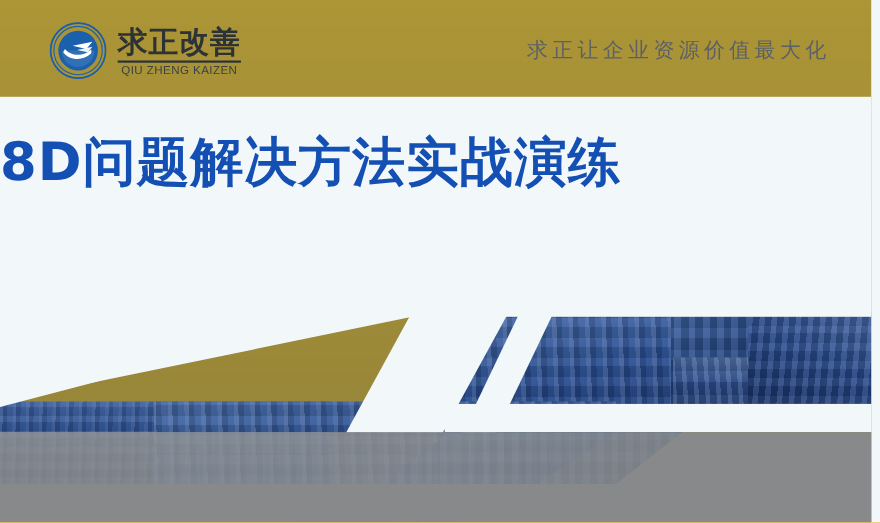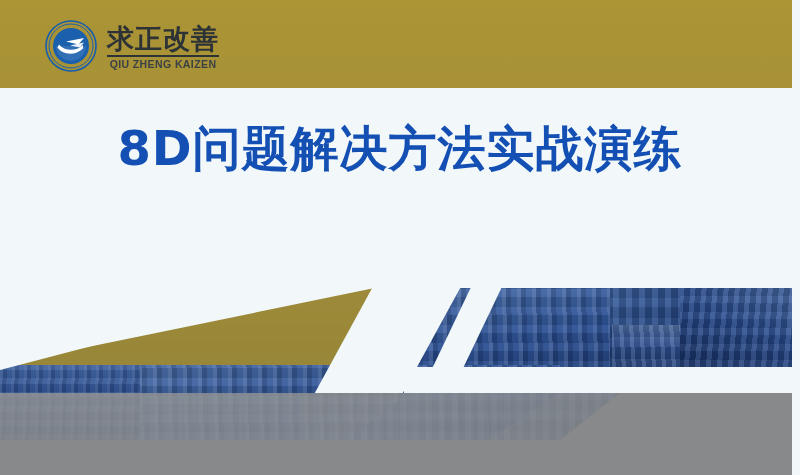--- a/index.html
+++ b/index.html
@@ -34,21 +34,21 @@
   }
   .brand-cn{
     font-size:27px;font-weight:bold;color:#2c3236;
     letter-spacing:1px;line-height:1.05;
     font-family:"DejaVu Sans","Liberation Sans",sans-serif;
   }
   .brand-rule{
     width:100%;height:2px;background:#2c3236;margin:2px 0 2px 0;
   }
   .brand-en{
-    font-size:10.5px;font-weight:bold;color:#3a4145;
+    font-size:10.5px;font-weight:normal;color:#3a4145;
     letter-spacing:0.4px;line-height:1;white-space:nowrap;
   }
   .tagline{
     position:absolute;right:45px;top:33px;
     font-size:19px;color:#5c6166;letter-spacing:4px;
     font-family:"DejaVu Sans","Liberation Sans",sans-serif;
     white-space:nowrap;
   }
 
   
@@ -114,21 +114,21 @@
     background:#88898a;z-index:14;
   }
   .gray-veil{
     position:absolute;left:0;top:393px;width:800px;height:82px;
     background:rgba(136,137,138,.78);z-index:16;pointer-events:none;
   }
 
   
   .textblock{
     position:absolute;left:0;top:120px;width:800px;
-    text-align:center;z-index:30;
+    z-index:30;
   }
   .title{
     font-size:48px;font-weight:bold;color:#1450b4;
     letter-spacing:1px;line-height:1.18;margin:0;
     font-family:"DejaVu Sans","Liberation Sans",sans-serif;
     white-space:nowrap;
   }
   .subtitle{
     margin:26px 0 0 0;
     font-size:21px;color:#5c6166;letter-spacing:5px;
@@ -206,19 +206,20 @@
           <circle cx="26" cy="26" r="25" fill="none" stroke="#1a60ac" stroke-width="0.8" opacity="0.6"></circle>
         </svg>
       </span>
       <span class="brand-wordmark">
         <span class="brand-cn">求正改善</span>
         <span class="brand-rule"></span>
         <span class="brand-en">QIU ZHENG KAIZEN</span>
       </span>
     </div>
 
+    <div class="tagline">求正让企业资源价值最大化</div>
   </div>
 
   <div class="textblock">
     <h1 class="title">8D问题解决方法实战演练</h1>
   </div>
 
 </div>
 
 </body></html>

